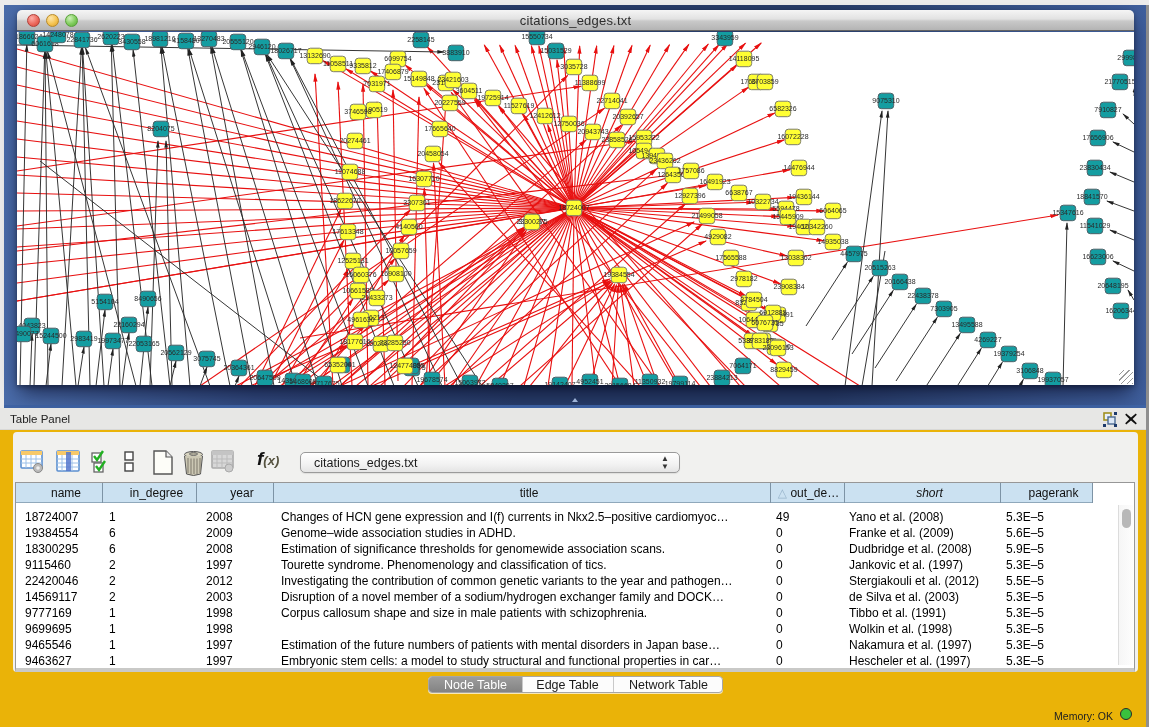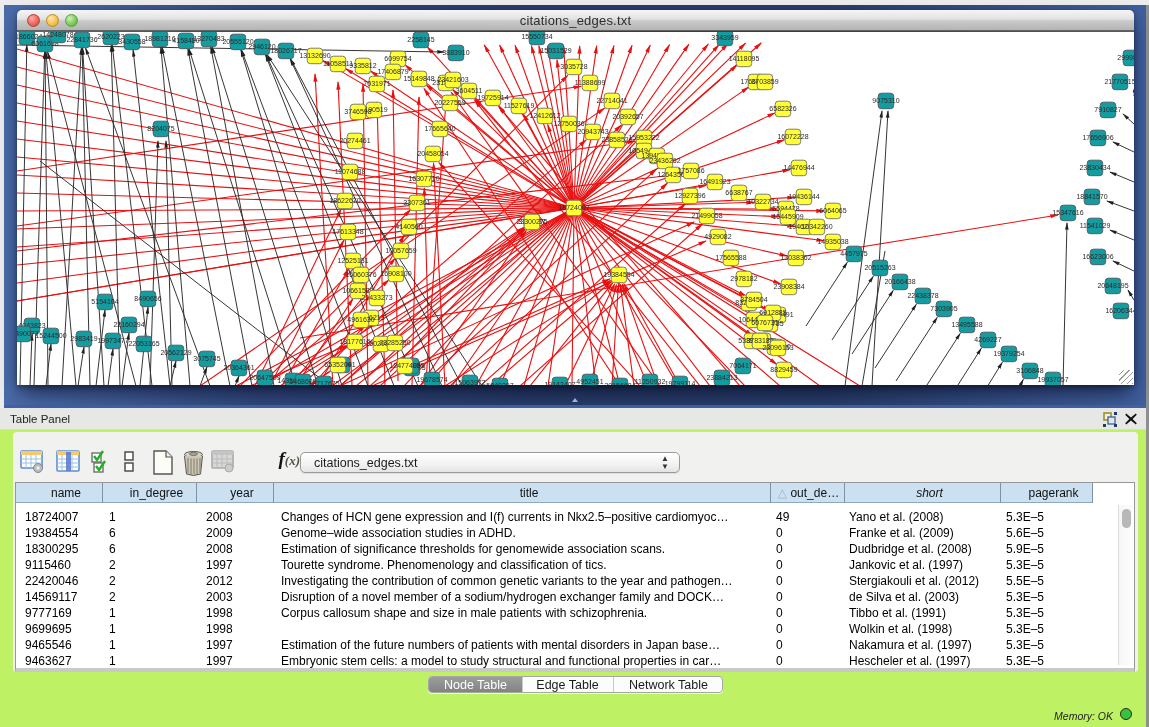--- a/index.html
+++ b/index.html
@@ -16,21 +16,21 @@
 #titlebar .t { position:absolute; width:100%; text-align:center; top:3px; font-size:13px; color:#2d2d2d; letter-spacing:0.2px; }
 .tl { position:absolute; top:14px; width:13px; height:13px; border-radius:50%; }
 #tl1 { left:10px; background:radial-gradient(circle at 35% 30%, #fdaca6, #ec6a5e 55%, #d54132); border:0.5px solid #b13f38;}
 #tl2 { left:29px; background:radial-gradient(circle at 35% 30%, #fde5a9, #f5c451 55%, #d99e2b); border:0.5px solid #b98a27;}
 #tl3 { left:48px; background:radial-gradient(circle at 35% 30%, #cdf0b9, #7fcc5c 55%, #58a93a); border:0.5px solid #57a037;}
 #canvas { position:absolute; left:0; top:22px; width:1117px; height:353px; background:#ffffff; overflow:hidden; }
 #grip { position:absolute; right:1px; bottom:1px; width:14px; height:14px;
   background:repeating-linear-gradient(135deg, transparent 0 3px, #9a9a9a 3px 4px); }
 #divider { position:absolute; left:566px; top:397px; width:18px; height:7px; }
 #divider::before { content:""; position:absolute; left:6px; top:1px; border-left:3px solid transparent; border-right:3px solid transparent; border-bottom:4px solid #9fb4d8; }
-#tpanel { position:absolute; left:0; top:408px; width:1146px; height:319px; background:#bef264; }
+#tpanel { position:absolute; left:0; top:408px; width:1146px; height:319px; background:#eab308; }
 #tphead { position:absolute; left:0; top:0; width:100%; height:22px; background:#e7e7e5; border-bottom:1px solid #d8d8d6; }
 #tphead .t { position:absolute; left:10px; top:5px; font-size:11.5px; color:#222; }
 #floatico { position:absolute; left:1103px; top:4px; width:15px; height:15px; }
 #closex { position:absolute; left:1124px; top:4px; width:14px; height:14px; }
 #inner { position:absolute; left:13px; top:24px; width:1125px; height:240px; background:#f1f1ef; border-radius:4px; }
 #toolbar { position:absolute; left:0; top:30px; width:100%; height:38px; }
 .tico { position:absolute; top:12px; }
 #combo { position:absolute; left:300px; top:44px; width:380px; height:21px; border:1px solid #9a9a9a; border-radius:5px;
   background:linear-gradient(#ffffff,#f2f2f2 60%,#e4e4e4); box-shadow:0 1px 1px rgba(0,0,0,0.08); }
 #combo .t { position:absolute; left:13px; top:3px; font-size:12.5px; color:#1a1a1a; }
@@ -45,21 +45,21 @@
 .trow { position:relative; height:16px; font-size:12px; color:#000; white-space:nowrap; }
 .trow span { position:absolute; top:1px; }
 .c0 { left:9px; } .c1 { left:93px; } .c2 { left:190px; } .c3 { left:265px; }
 .c4 { left:760px; } .c5 { left:833px; } .c6 { left:990px; }
 #tabs { position:absolute; left:428px; top:268px; width:295px; height:17px; background:#fcfcfc; border:1px solid #a6a6a6; border-radius:4px; box-shadow:0 1px 0 rgba(255,255,255,0.7); }
 .seg { position:absolute; top:0; height:15px; font-size:12.5px; color:#1a1a1a; text-align:center; padding-top:1px; }
 #seg1 { left:0; width:93px; background:linear-gradient(#9d9d9d,#838383); color:#fff; border-radius:3px 0 0 3px; }
 #seg2 { left:93px; width:90px; border-left:1px solid #c9c9c9; }
 #seg3 { left:184px; width:110px; border-left:1px solid #c9c9c9; }
 #status { position:absolute; left:0; top:702px; width:1146px; height:25px; }
-#status .t { position:absolute; right:33px; top:8px; font-size:10.5px; color:#222;font-style:italic; }
+#status .t { position:absolute; right:33px; top:8px; font-size:10.5px; color:#222; }
 #memdot { position:absolute; right:14px; top:6px; width:12px; height:12px; border-radius:50%; background:#39c23d; border:1px solid #2a2a2a; }
 svg text { font-family:"Liberation Sans", sans-serif; }
 </style></head>
 <body>
 <div id="app">
 <div id="desktop"></div>
 <div id="rborder"></div>
 <div id="win">
   <div id="canvas">
   <svg width="1117" height="354" viewBox="17 31 1117 354">
@@ -659,21 +659,21 @@
       <ellipse cx="12.5" cy="4" rx="4" ry="1.4" fill="#b8b4a0" stroke="#666"></ellipse>
       <path d="M3.5 6 L5.5 24 Q12.5 27 19.5 24 L21.5 6" fill="#ccc8b4" stroke="#555"></path>
       <path d="M7 8 V23 M10 8.5 V24 M13 8.5 V24 M16 8.5 V24 M19 8 V23" stroke="#8a8678" stroke-width="1.2"></path>
     </svg>
     <svg class="tico" style="left:211px" width="25" height="24" viewBox="0 0 25 24">
       <rect x="1" y="1" width="21" height="17" rx="1" fill="#d8d8d8" stroke="#aaa" stroke-width="1.6"></rect>
       <rect x="1" y="1" width="21" height="4" fill="#c4c4c4"></rect>
       <path d="M1 9 H22 M1 13 H22 M6 5 V18 M11 5 V18 M16 5 V18" stroke="#bbb" stroke-width="1"></path>
       <circle cx="18" cy="18" r="4" fill="#ccc" stroke="#aaa"></circle>
     </svg>
-    <div class="tico" style="left:266px; top:10px; width:34px; font-family:Liberation Serif, serif; font-style:italic; font-size:19px; color:#111;text-align:right;"><b>f</b><span style="font-size:13px; color:#55523f;"><b>(x)</b></span></div>
+    <div class="tico" style="left:257px; top:10px; width:34px; font-family:Liberation Sans, sans-serif; font-style:italic; font-size:19px; color:#111;"><b>f</b><span style="font-size:13px; color:#55523f;"><b>(x)</b></span></div>
   </div>
   <div id="combo">
         <div class="t">citations_edges.txt</div>
         <div class="ar">▲<br>▼</div>
       </div>
   <div id="tablebox">
     <div id="thead">
       <div class="hc" style="left:0; width:87px;">name</div>
       <div class="hc" style="left:87px; width:94px;">in_degree</div>
       <div class="hc" style="left:181px; width:77px;">year</div>

